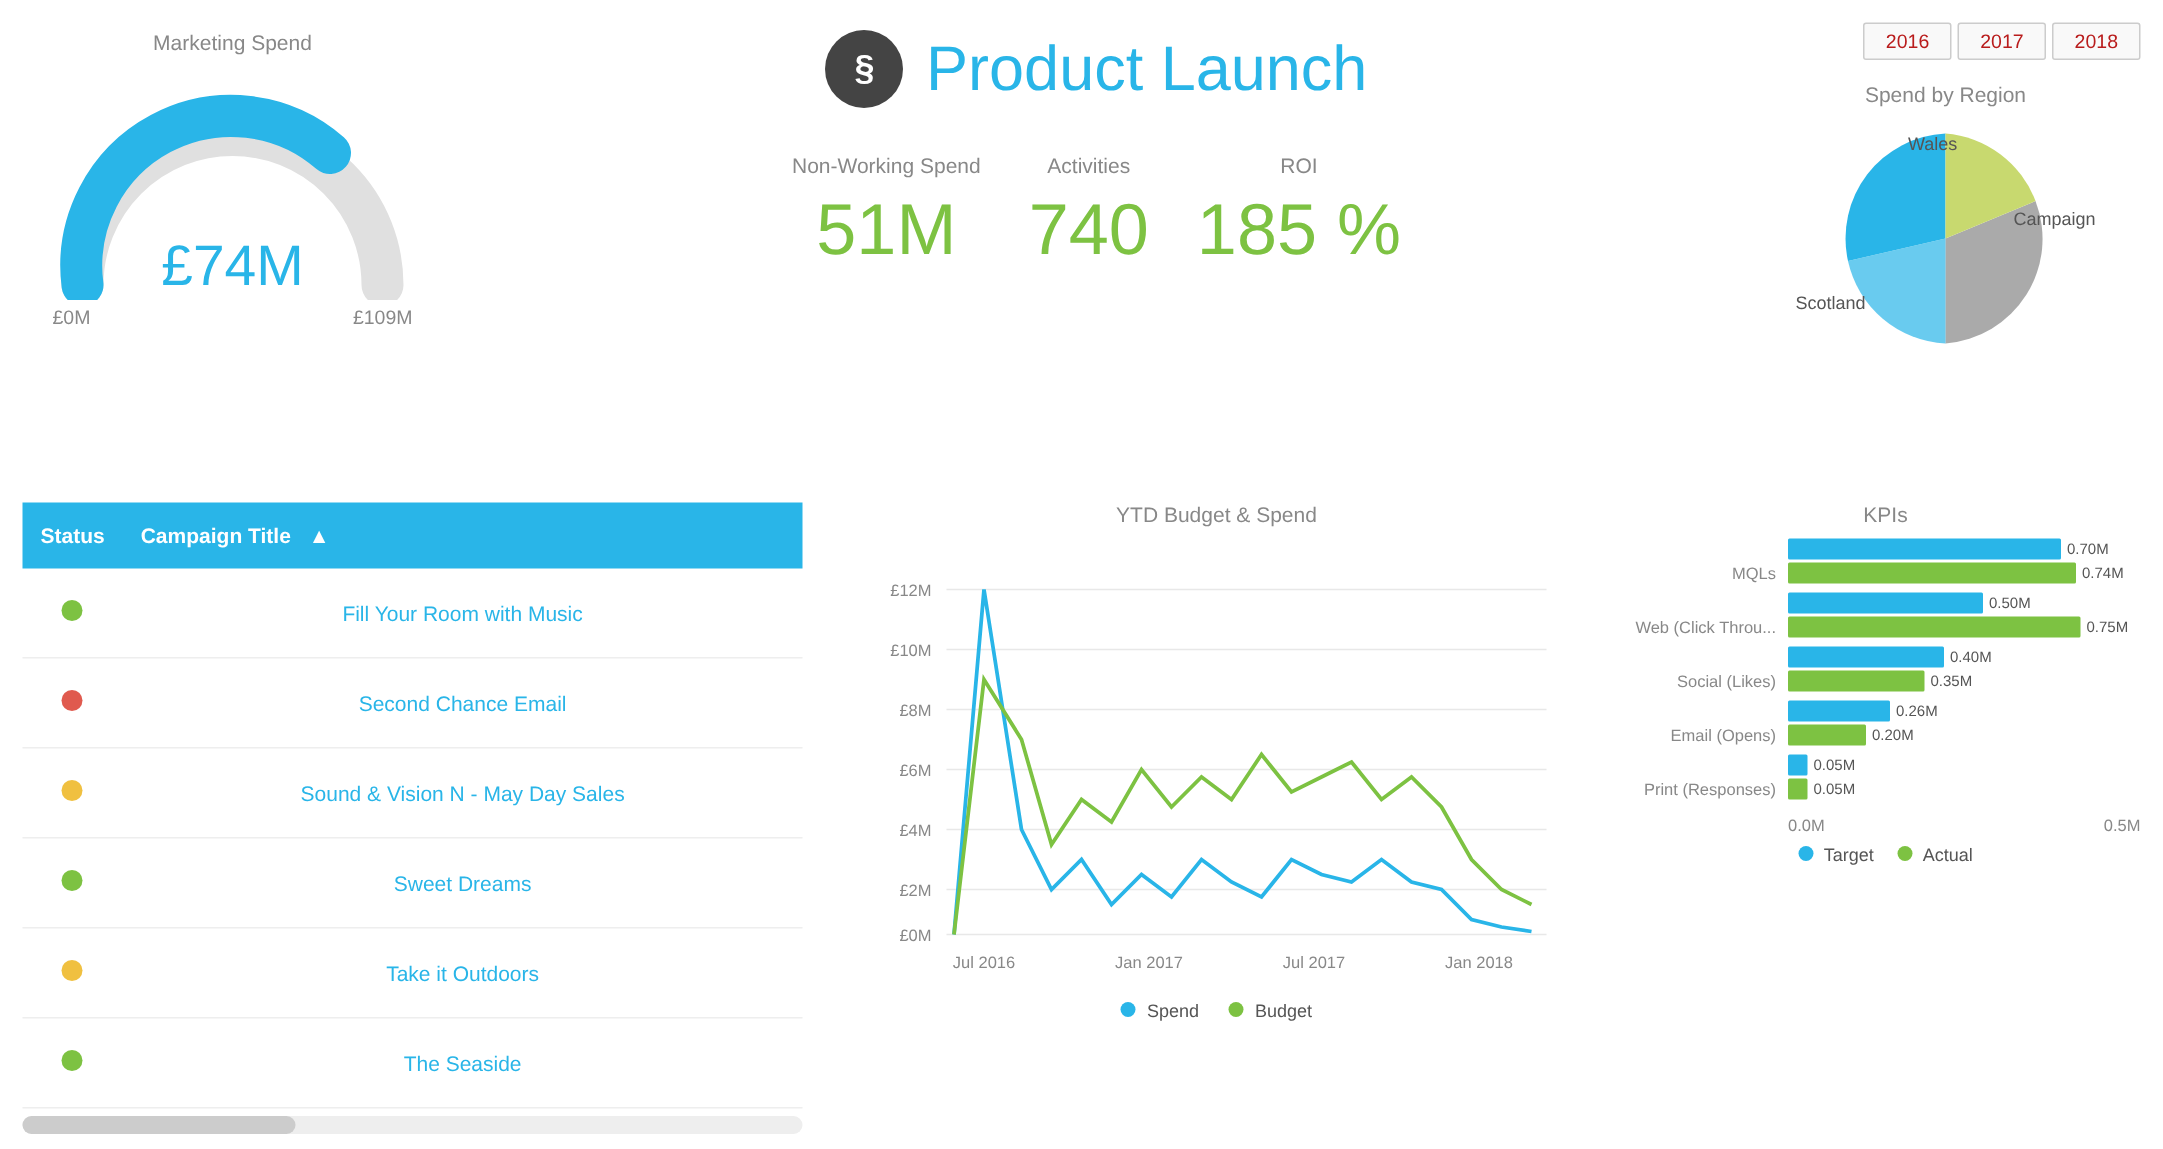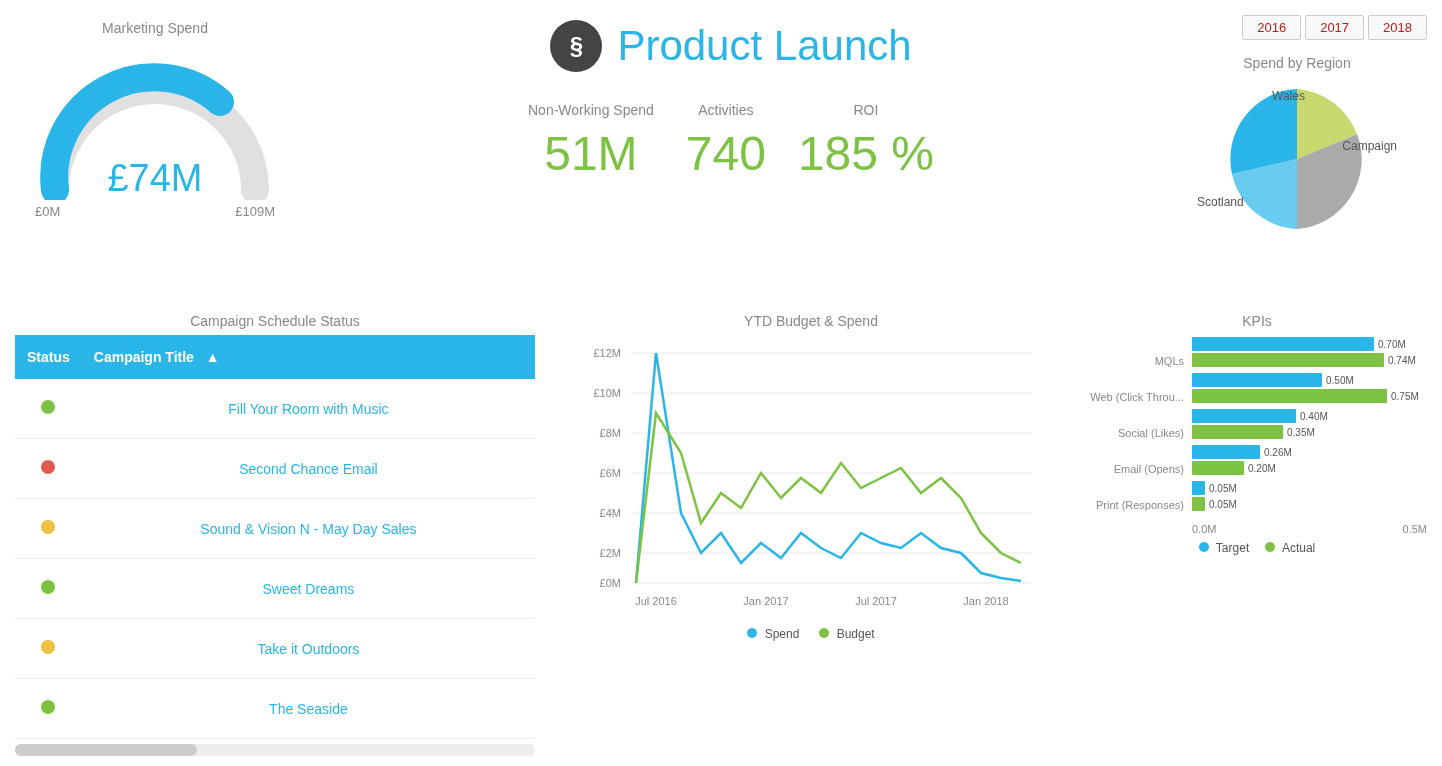--- a/index.html
+++ b/index.html
@@ -216,21 +216,21 @@
     
     .line-chart-container {
       flex: 1;
       display: flex;
       flex-direction: column;
       align-items: center;
     }
     .chart-title {
       color: #888;
       font-size: 14px;
-      margin-bottom: 4px;
+      margin-bottom: 22px;
     }
     .chart-legend {
       display: flex;
       gap: 20px;
       font-size: 12px;
       color: #555;
       margin-top: 4px;
     }
     .legend-dot {
       display: inline-block;
@@ -390,21 +390,20 @@
           <div style="position:absolute; bottom:30px; left:0px; font-size:12px; color:#555;">Scotland</div>
         </div>
       </div>
     </div>
 
   </div>
 
   <div class="bottom-section">
 
     <div class="campaign-table-container">
-      <div class="campaign-section-title">Campaign Schedule Status</div>
       <table class="campaign-table">
         <thead>
           <tr>
             <th>Status</th>
             <th>
               <span>Campaign Title</span>
               <span style="margin-left:8px;">▲</span>
             </th>
           </tr>
         </thead>

